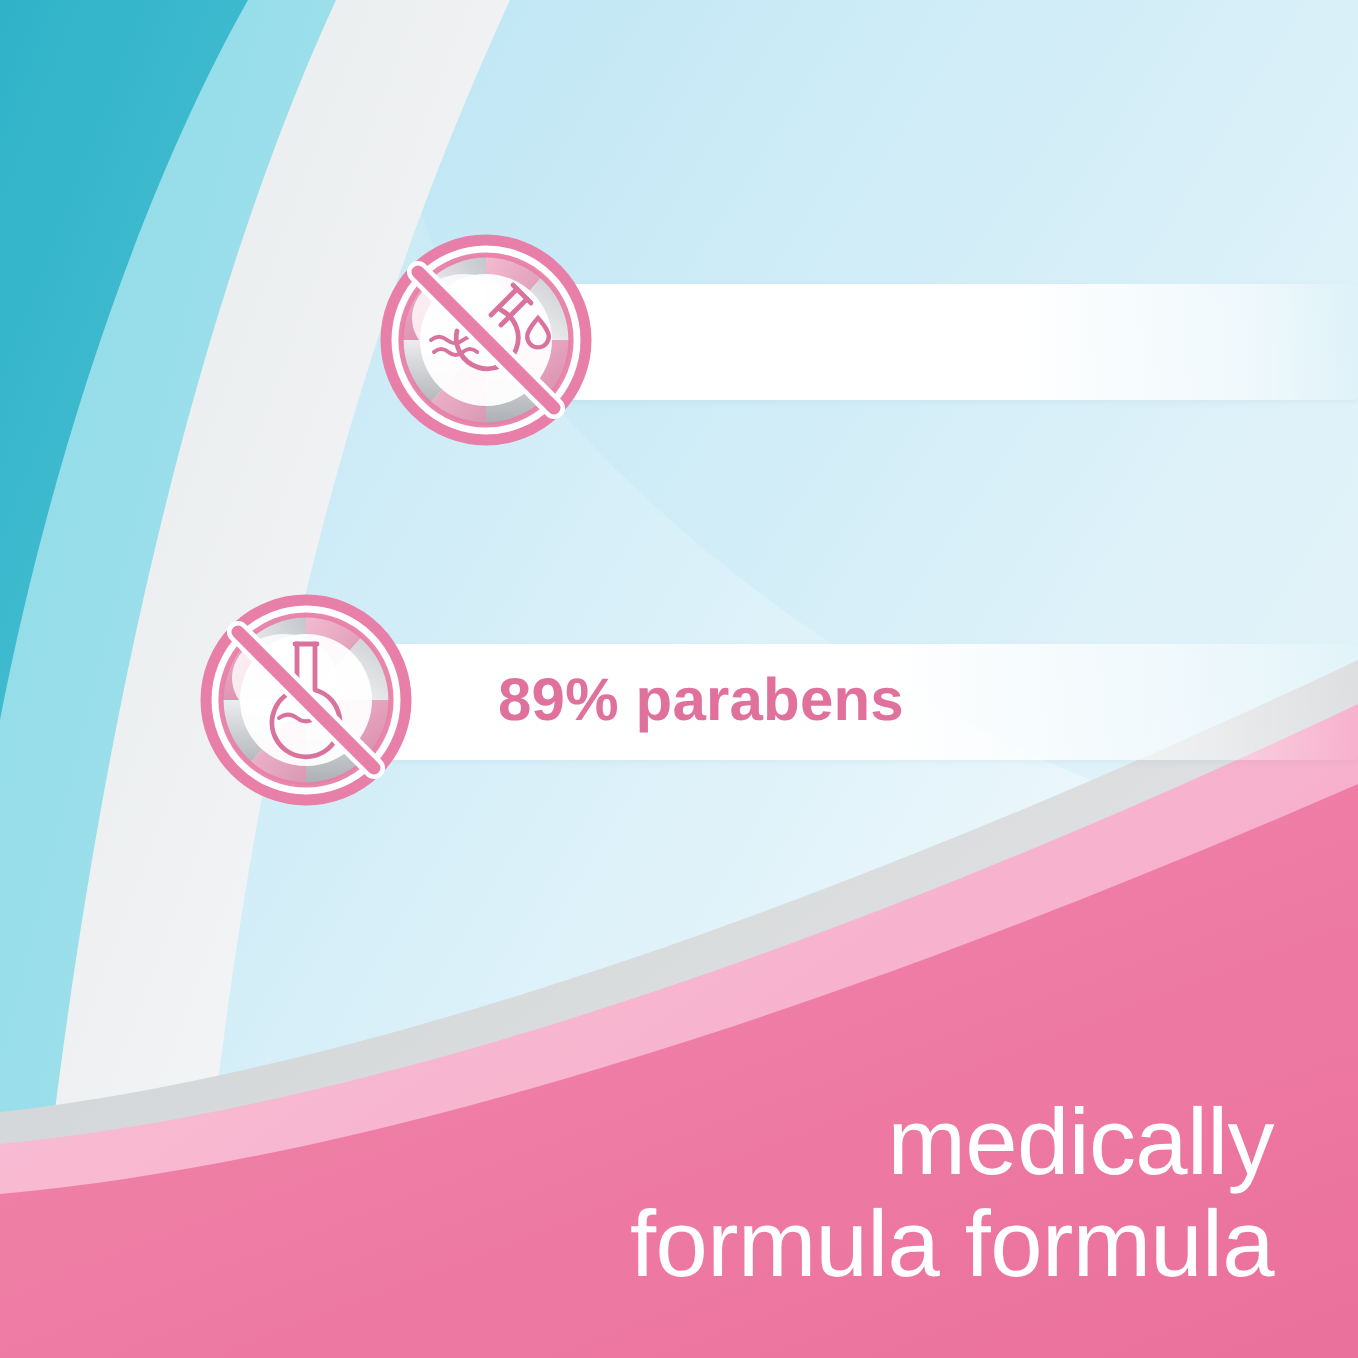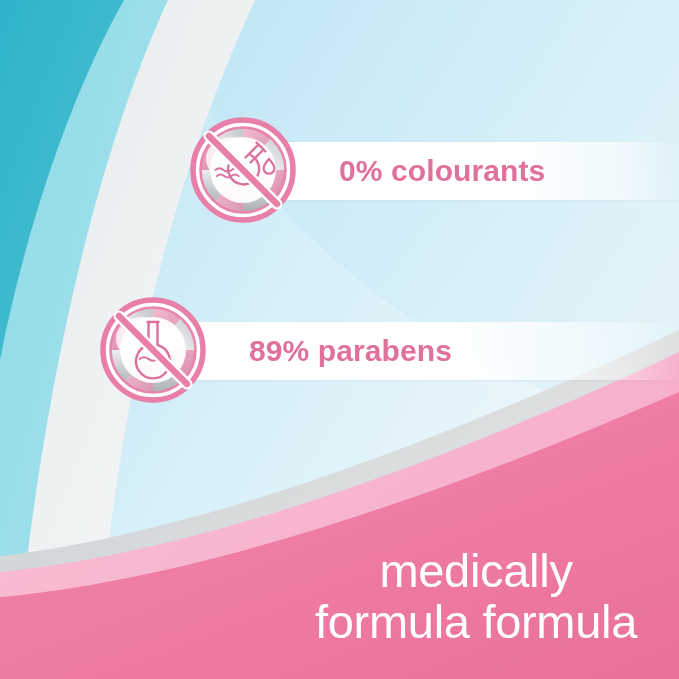--- a/index.html
+++ b/index.html
@@ -62,21 +62,21 @@
   #claim-row-2 .claim-text { left:153px; }
 
   .badge { position:relative; width:114px; height:114px; flex:0 0 114px; }
   .badge svg { display:block; width:114px; height:114px; }
 
   
   #headline {
     position:absolute;
     right:42px;
     bottom:32px;
-    text-align:center;
+    text-align:right;
     color:#ffffff;
     font-size:47px;
     font-weight:400;
     line-height:1.07;
     letter-spacing:-0.3px;
     white-space:nowrap;
     margin-top:13px;
   }
   #headline .line { display:block; }
 </style>
@@ -202,21 +202,20 @@
 
         <path d="M83,46 c0,0 -5.4,6 -5.4,9.3 a5.4,5.4 0 0,0 10.8,0 C88.4,52 83,46 83,46 Z" fill="none" stroke="#d9729c" stroke-width="2.2"></path>
 
         <g>
           <line x1="23" y1="23" x2="91" y2="91" stroke="#ffffff" stroke-width="11" stroke-linecap="round"></line>
           <line x1="23" y1="23" x2="91" y2="91" stroke="#e87fa8" stroke-width="6.5" stroke-linecap="round"></line>
         </g>
       </svg>
     </div>
 
-    <span class="claim-text">0% colourants</span>
   </div>
 
   <div class="claim-row" id="claim-row-2">
 
     <div class="band" id="band-2"></div>
 
     <div class="badge">
       <svg viewBox="0 0 114 114">
         <defs>
           <linearGradient id="facetA2" x1="0" y1="0" x2="1" y2="1">

